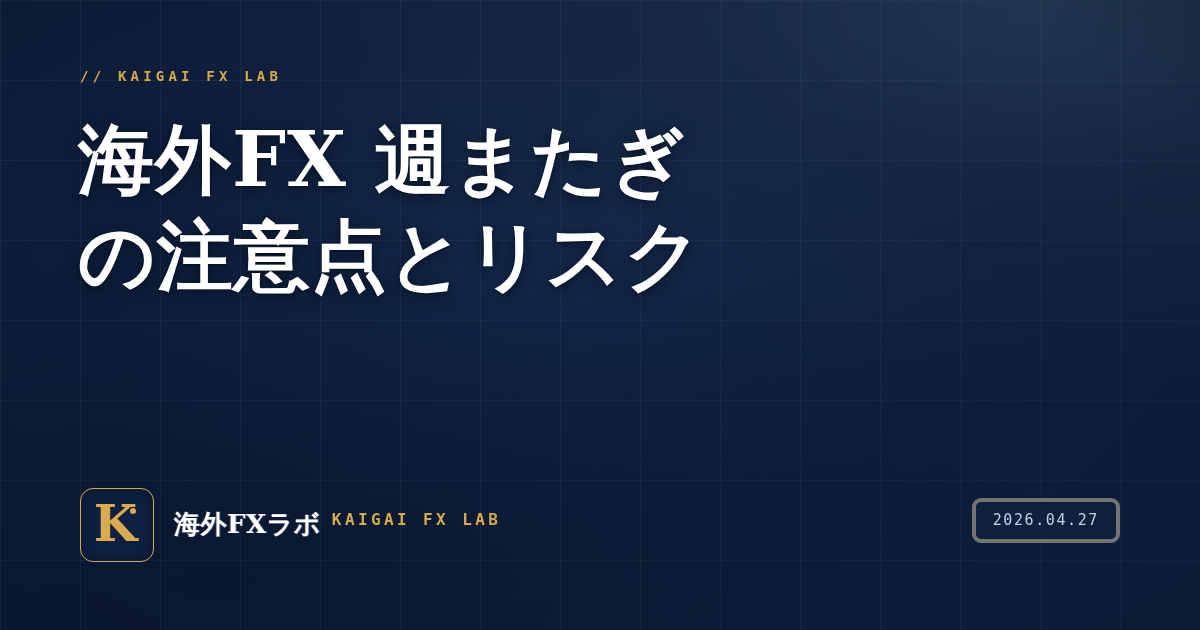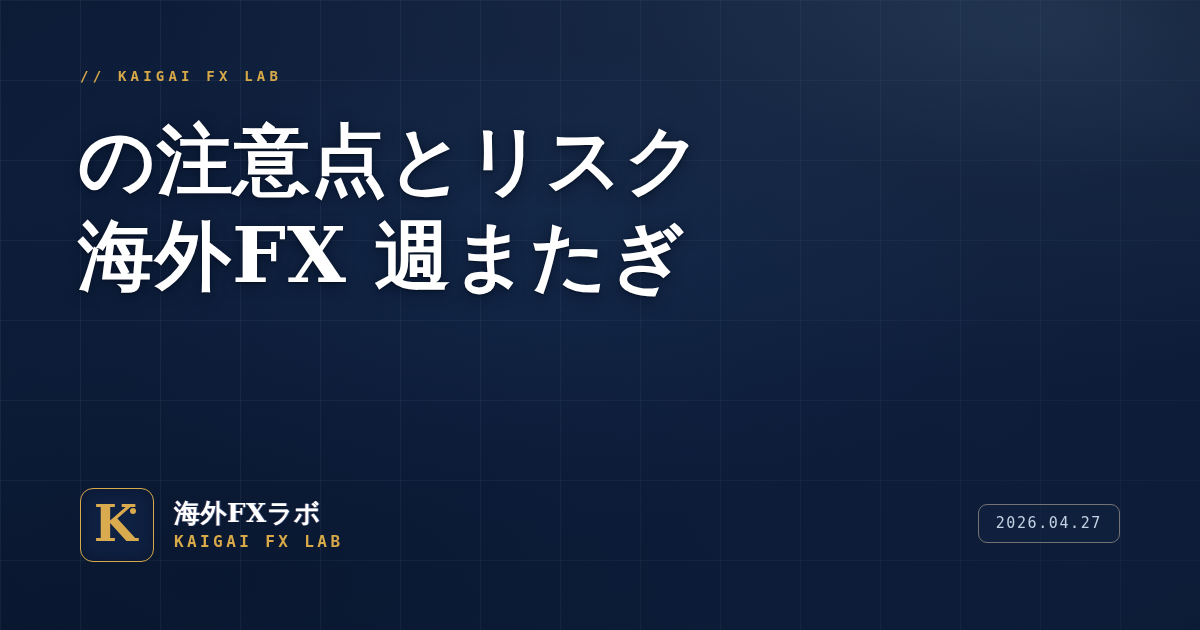--- a/index.html
+++ b/index.html
@@ -143,23 +143,23 @@
     position: absolute;
     top: 19px;
     right: 17px;
     width: 6px;
     height: 6px;
     border-radius: 50%;
     background: #d9ab4e;
   }
   .brand-text {
     display: flex;
-    flex-direction: column;
+    flex-direction: row;
     justify-content: space-between;
-    gap: 3px;
+    gap: 11px;
   }
   .brand-jp {
     font-family: "DejaVu Serif", "Liberation Serif", serif;
     font-weight: 700;
     font-size: 26px;
     line-height: 1.12;
     color: #ffffff;
     letter-spacing: 0.5px;
     text-shadow: 1px 0 0 rgba(120,160,230,0.45), -1px 0 0 rgba(210,120,120,0.25);
   }
@@ -170,21 +170,21 @@
     letter-spacing: 3.4px;
     color: #d8a948;
   }
 
   
   .date-badge {
     position: absolute;
     right: 80px;
     bottom: 87px;
     padding: 9px 17px 10px;
-    border: 1px solid #737373;
+    border: 4px solid #737373;
     border-radius: 9px;
     background: rgba(18,35,66,0.55);
     font-family: "DejaVu Sans Mono", "Liberation Mono", monospace;
     font-size: 15px;
     letter-spacing: 1.6px;
     color: #c3d1e3;
     white-space: nowrap;
     text-align: right;
   }
 </style>
@@ -199,22 +199,22 @@
   <div class="bg-tint-deep"></div>
   <div class="grid-overlay"></div>
   <div class="grid-fade"></div>
   <div class="bg-vignette"></div>
 
   <div class="content">
 
     <div class="eyebrow">// KAIGAI FX LAB</div>
 
     <h1 class="headline">
+      <span class="line">海外FX 週またぎ</span>
       <span class="line">の注意点とリスク</span>
-      <span class="line">海外FX 週またぎ</span>
     </h1>
 
     <div class="logo-lockup">
       <div class="logo-mark">
         <span class="logo-k">K</span>
         <span class="logo-dot"></span>
       </div>
       <div class="brand-text">
         <div class="brand-jp">海外FXラボ</div>
         <div class="brand-en">KAIGAI FX LAB</div>

